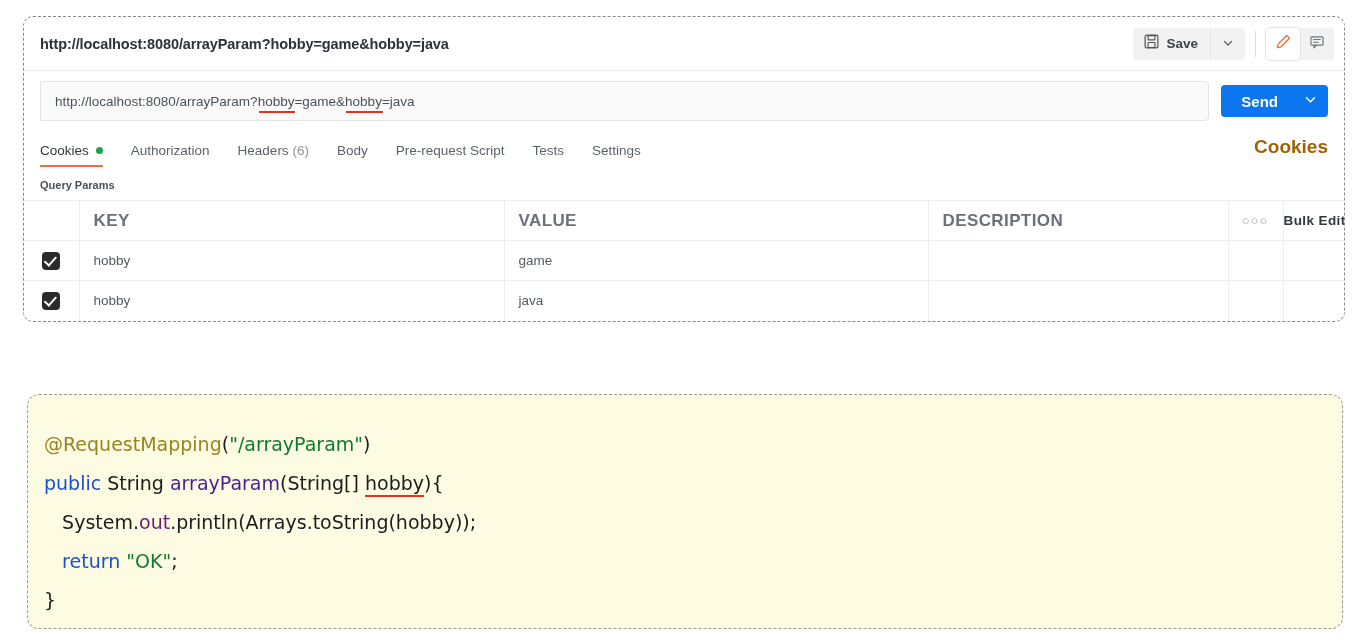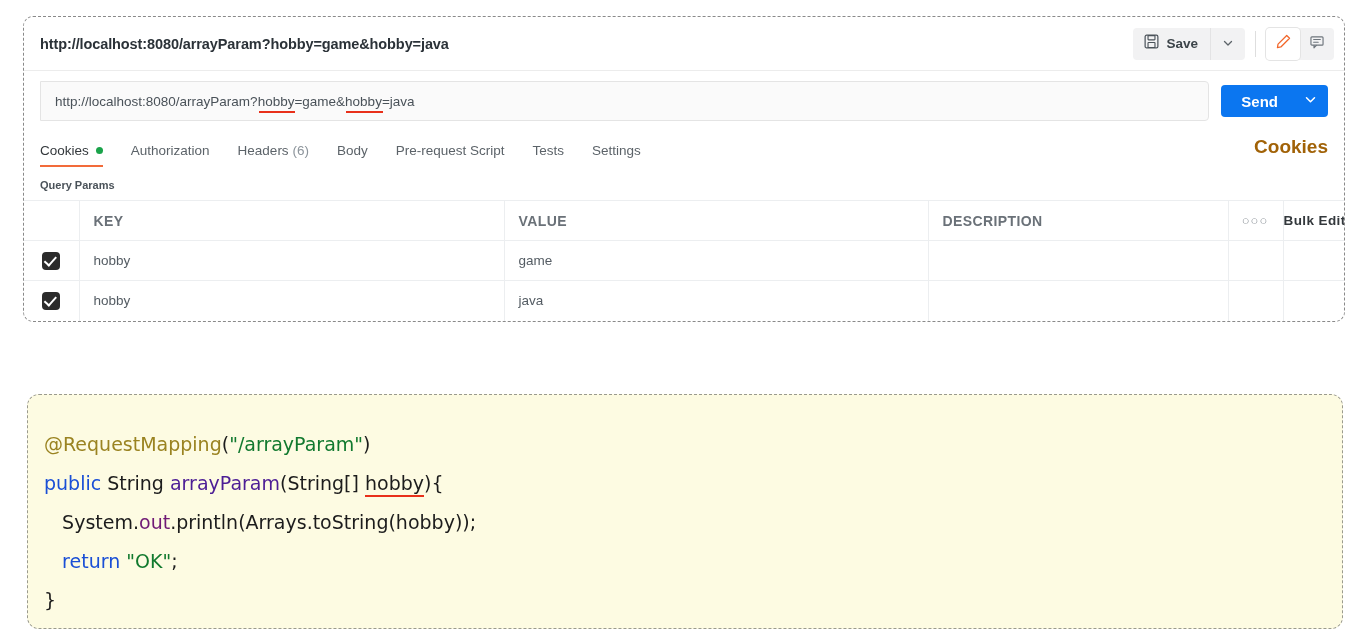--- a/index.html
+++ b/index.html
@@ -236,21 +236,21 @@
     box-sizing: border-box;
   }
   .pm-table tr > *:last-child { border-right: none; }
   .col-chk   { width: 55px; }
   .col-key   { width: 425px; }
   .col-val   { width: 424px; }
   .col-desc  { width: 300px; }
   .col-dots  { width: 55px; }
   .col-bulk  { width: 63px; }
   .pm-table th {
-    font-size: 14px;
+    font-size: 17px;
     font-weight: bold;
     color: #6a7178;
     letter-spacing: 0.4px;
     padding-left: 14px;
   }
   .pm-table td {
     font-size: 13.5px;
     color: #545c63;
     padding-left: 14px;
   }

